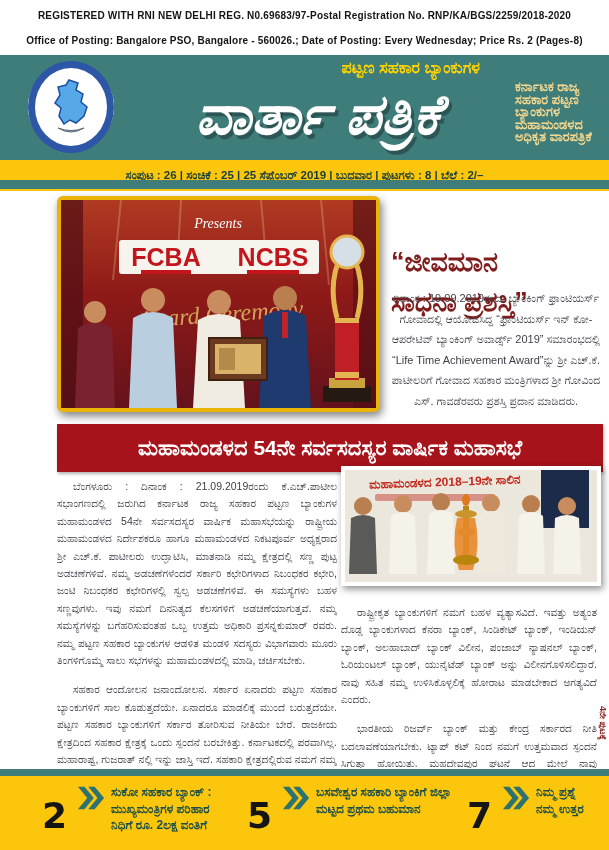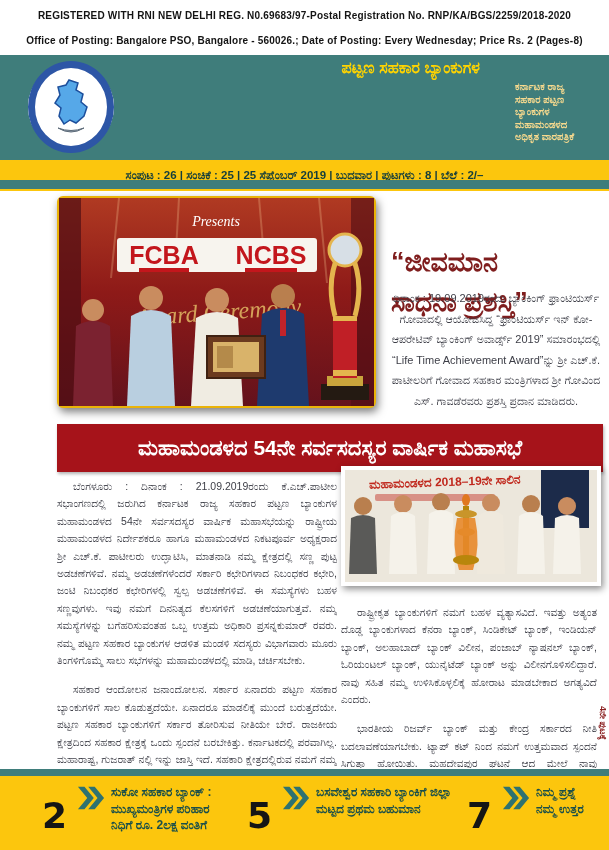--- a/index.html
+++ b/index.html
@@ -16,32 +16,32 @@
   .masthead{position:absolute;top:55px;left:0;width:609px;height:105px;background:#3f7d7b;}
   .logo{position:absolute;left:28px;top:9px;width:86px;height:86px;border-radius:50%;
         background:#ffffff;box-shadow:0 0 0 2px #e8f0ef inset;display:flex;align-items:center;justify-content:center;}
   .logo-ring{width:78px;height:78px;border-radius:50%;border:7px solid #2d56a6;background:#ffffff;
         display:flex;align-items:center;justify-content:center;position:relative;}
   .kicker{position:absolute;left:150px;top:4px;width:330px;text-align:right;
         color:#ffd400;font-size:16px;font-weight:700;}
   .big-title{position:absolute;left:118px;top:18px;width:400px;text-align:center;color:#ffffff;
         font-size:56px;font-weight:700;font-style:italic;line-height:84px;
         text-shadow:3px 4px 0 rgba(20,40,40,.45);}
-  .tagline{position:absolute;right:14px;top:26px;width:80px;color:#f6d98e;font-size:10px;
+  .tagline{position:absolute;right:14px;top:26px;width:80px;color:#f6d98e;font-size:13px;
         font-weight:700;line-height:12.5px;text-align:left;}
 
   
   .issuebar{position:absolute;top:160px;left:0;width:609px;height:31px;background:#fcc60d;
         display:flex;align-items:center;justify-content:center;}
   .issuebar div{font-size:11.5px;font-weight:700;color:#143d3c;}
   .teal-strip{position:absolute;left:0;width:609px;background:#3f7d7b;}
 
   
   .photo1{position:absolute;left:57px;top:196px;width:315px;height:208px;background:#7e1512;
-        border:2px solid #eab308;border-radius:6px;box-shadow:2px 4px 9px rgba(0,0,0,.5);}
+        border:4px solid #eab308;border-radius:6px;box-shadow:2px 4px 9px rgba(0,0,0,.5);}
   .photo1 svg{display:block;}
 
   
   .lead-head{position:absolute;left:391px;top:200px;width:212px;color:#7f1d1d;
         font-size:27px;font-weight:700;line-height:40px;margin-top:42px;}
   .lead-body{position:absolute;left:391px;top:288px;width:210px;font-size:11px;
         line-height:20.5px;color:#3d3e47;text-align:center;max-height:136px;overflow:hidden;}
 
   
   .banner{position:absolute;left:57px;top:424px;width:546px;height:48px;background:#a6131a;
@@ -86,20 +86,21 @@
   <div class="masthead">
     <div class="logo">
       <div class="logo-ring">
         <svg width="58" height="62" viewBox="0 0 58 62">
           <path d="M27 4 L36 7 L34 14 L41 18 L39 26 L45 31 L42 40 L34 47 L28 44 L22 48 L17 40 L19 32 L13 27 L18 19 L16 11 L24 9 Z" fill="#56a8e8" stroke="#1d4f9c" stroke-width="1.5"></path>
           <path d="M16 52 q13 8 26 0 q-13 5 -26 0 Z" fill="#9aa7b5" stroke="#5c6a78" stroke-width="1"></path>
         </svg>
       </div>
     </div>
     <div class="kicker">ಪಟ್ಟಣ ಸಹಕಾರ ಬ್ಯಾಂಕುಗಳ</div>
+    <div class="big-title">ವಾರ್ತಾ ಪತ್ರಿಕೆ</div>
     <div class="tagline prelines">ಕರ್ನಾಟಕ ರಾಜ್ಯ
 ಸಹಕಾರ ಪಟ್ಟಣ
 ಬ್ಯಾಂಕುಗಳ
 ಮಹಾಮಂಡಳದ
 ಅಧಿಕೃತ ವಾರಪತ್ರಿಕೆ</div>
   </div>
 
   <div class="issuebar">
     <div>ಸಂಪುಟ : 26 | ಸಂಚಿಕೆ : 25 | 25 ಸೆಪ್ಟೆಂಬರ್ 2019 | ಬುಧವಾರ | ಪುಟಗಳು : 8 | ಬೆಲೆ : 2/–</div>
   </div>

